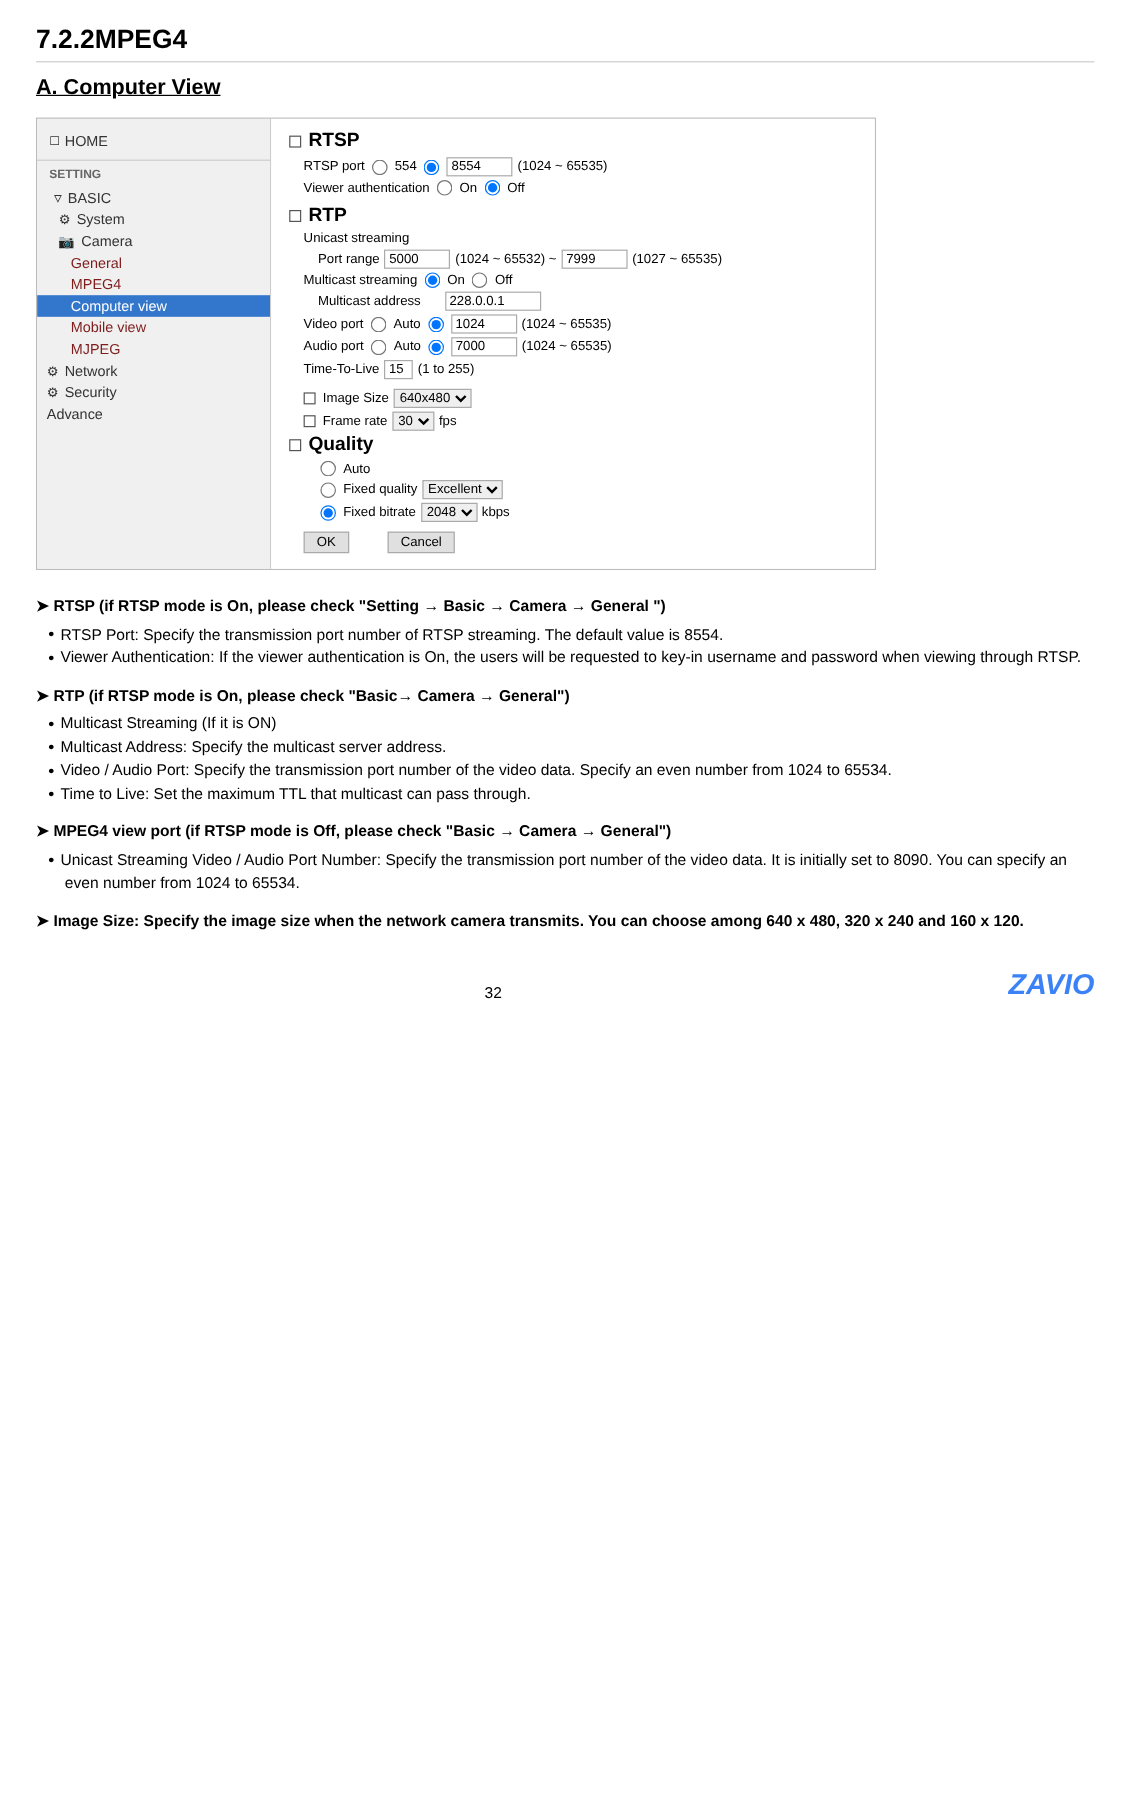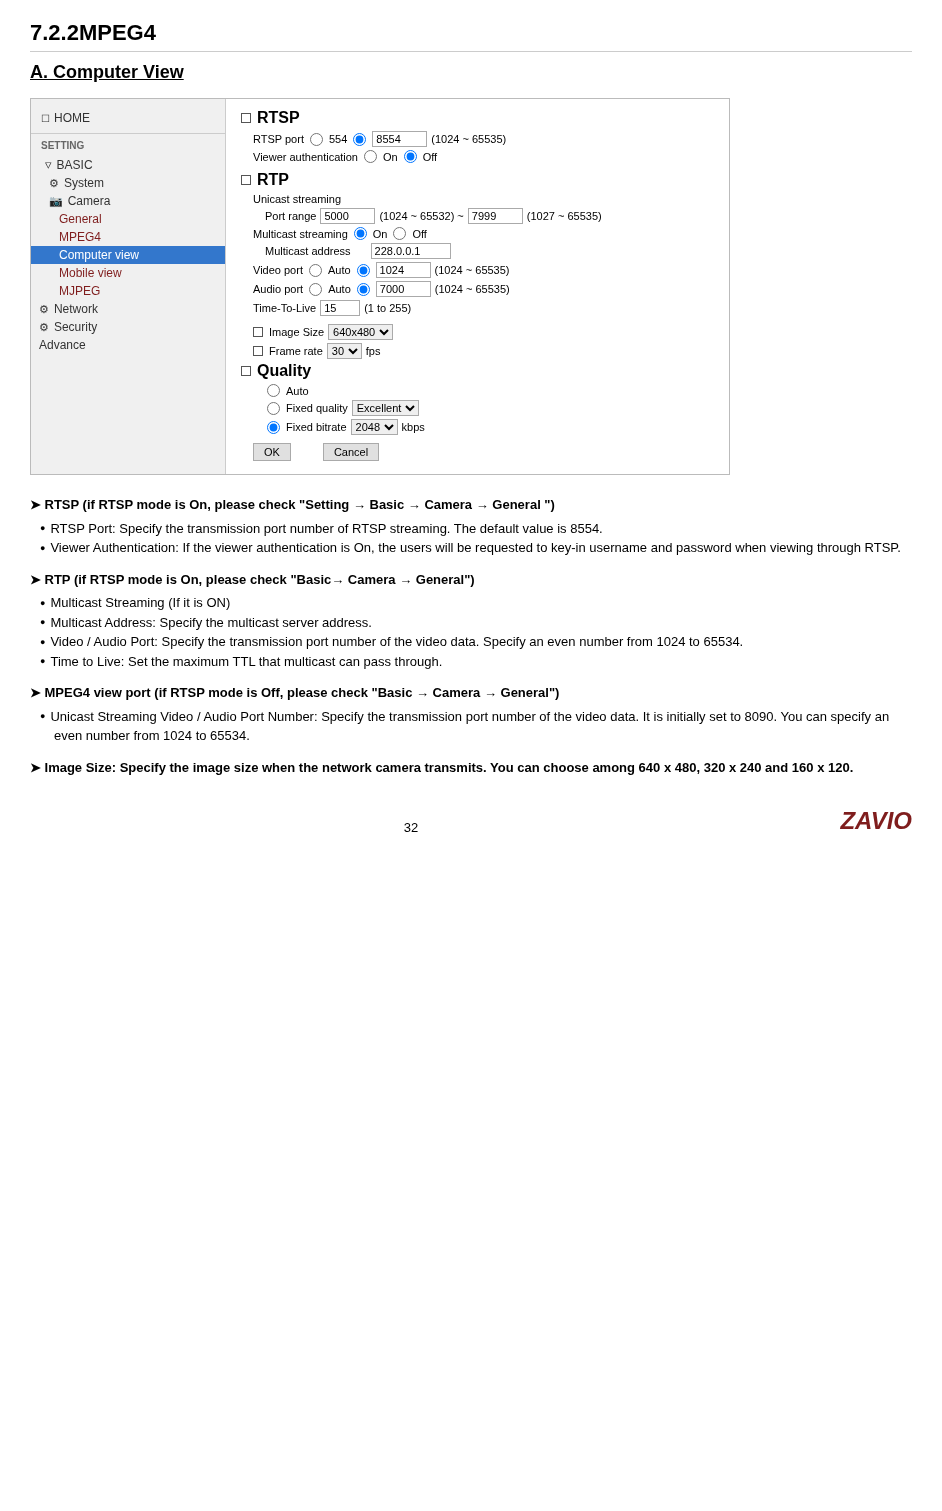--- a/index.html
+++ b/index.html
@@ -165,21 +165,21 @@
       margin-top: 20px;
       font-size: 13px;
     }
     .logo-area {
       text-align: right;
       margin-top: 10px;
     }
     .logo-text {
       font-size: 24px;
       font-weight: bold;
-      color: #7f1d1d;
+      color: #3b82f6;
       font-style: italic;
     }
     .multicast-section {
       margin-left: 12px;
       gap: 20px;
     }
     .network-sidebar-item {
       display: flex;
       align-items: center;
       gap: 5px;
@@ -303,21 +303,21 @@
         <div class="form-row" style="margin-left:12px;">
           <span>Audio port</span>
           <input type="radio" name="audio_port" style="">
           <span>Auto</span>
           <input type="radio" name="audio_port" checked="" style="">
           <input type="text" class="short-input" value="7000" style="">
           <span>(1024 ~ 65535)</span>
         </div>
         <div class="form-row" style="margin-left:12px;">
           <span>Time-To-Live</span>
-          <input type="text" style="width: 40px;" value="15">
+          <input type="text" style="width: 24px;" value="15">
           <span>(1 to 255)</span>
         </div>
       </div>
 
       <div class="form-row">
         <span class="checkbox-square"></span>
         <span>Image Size</span>
         <select>
           <option>640x480</option>
           <option>320x240</option>

